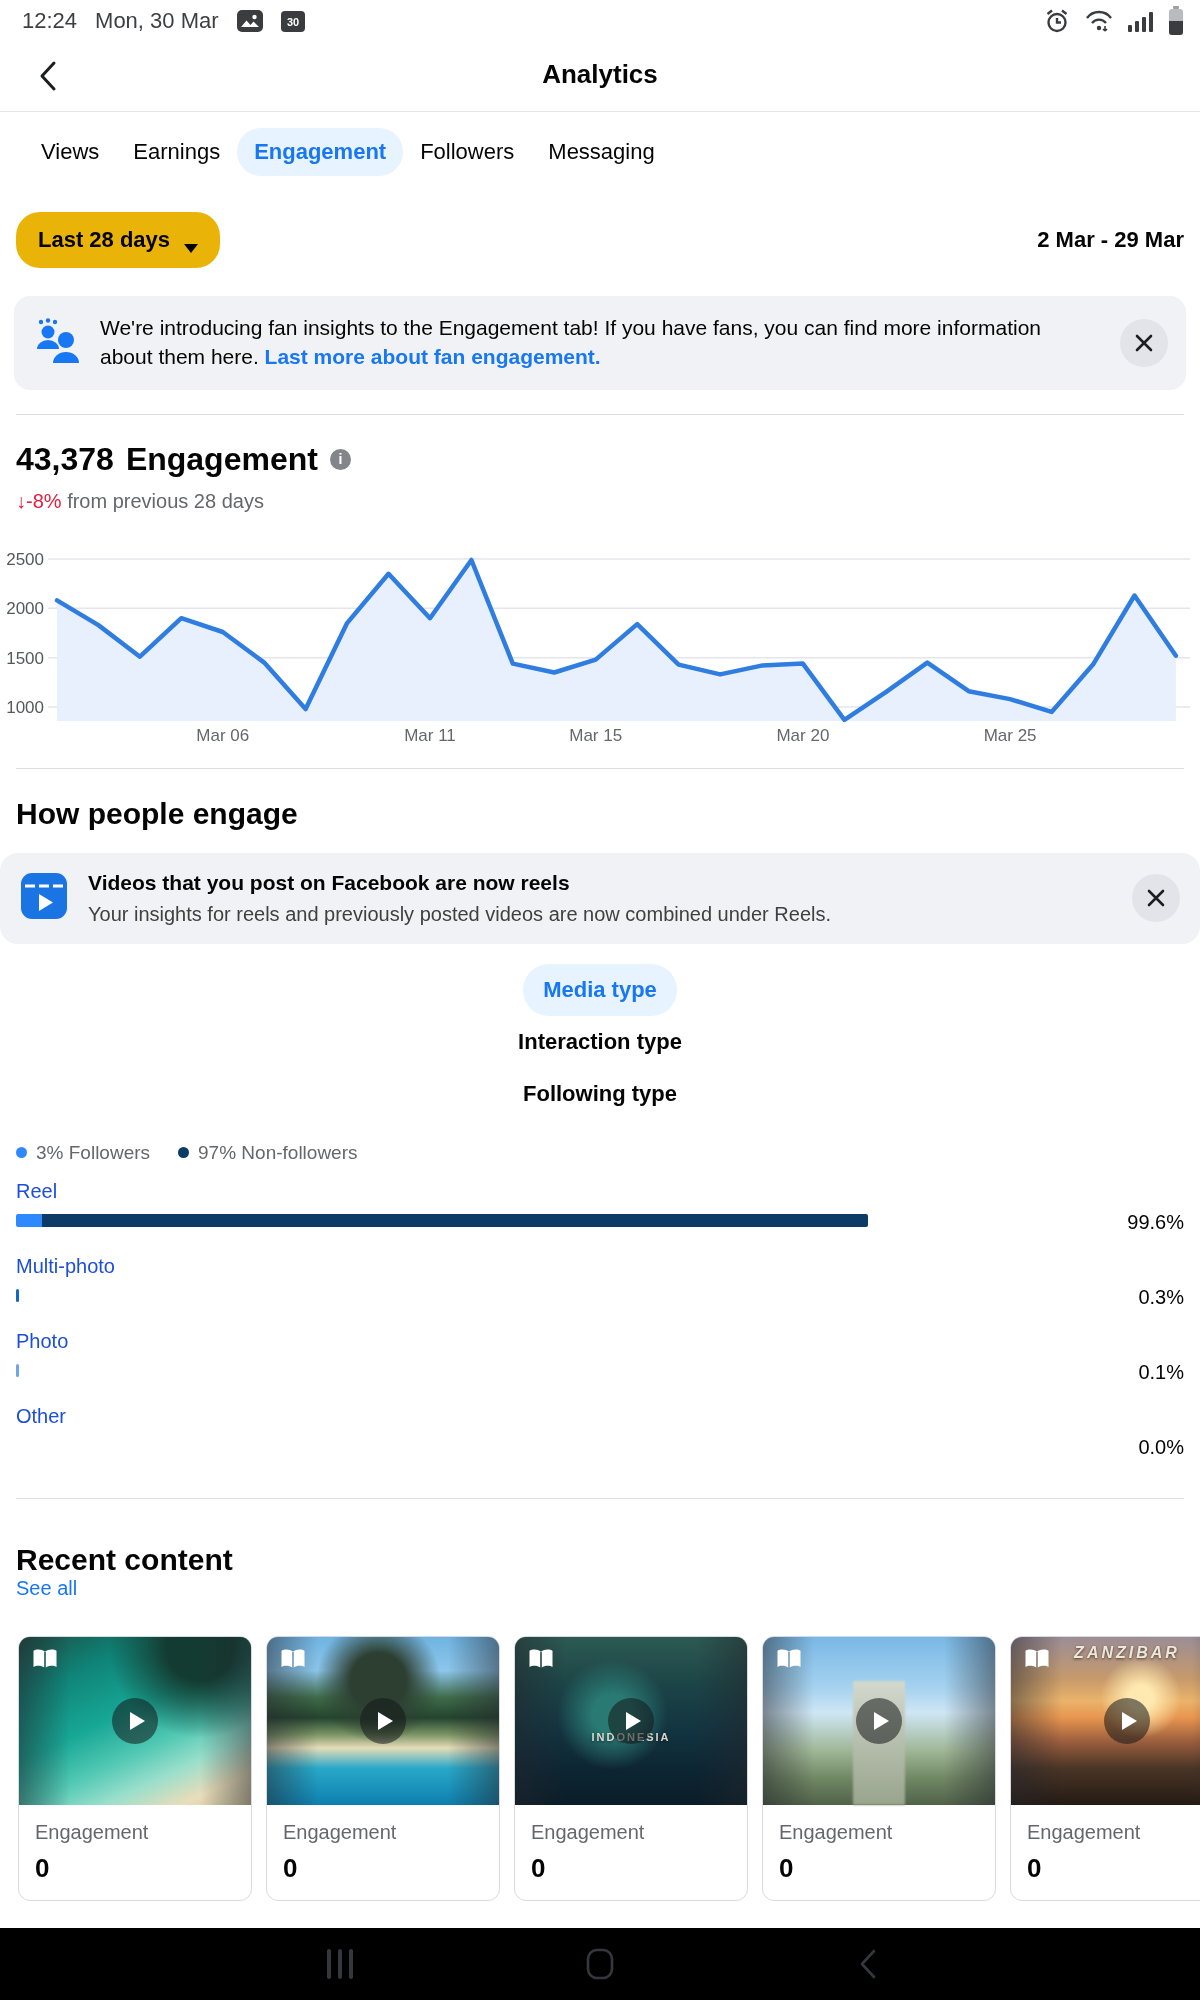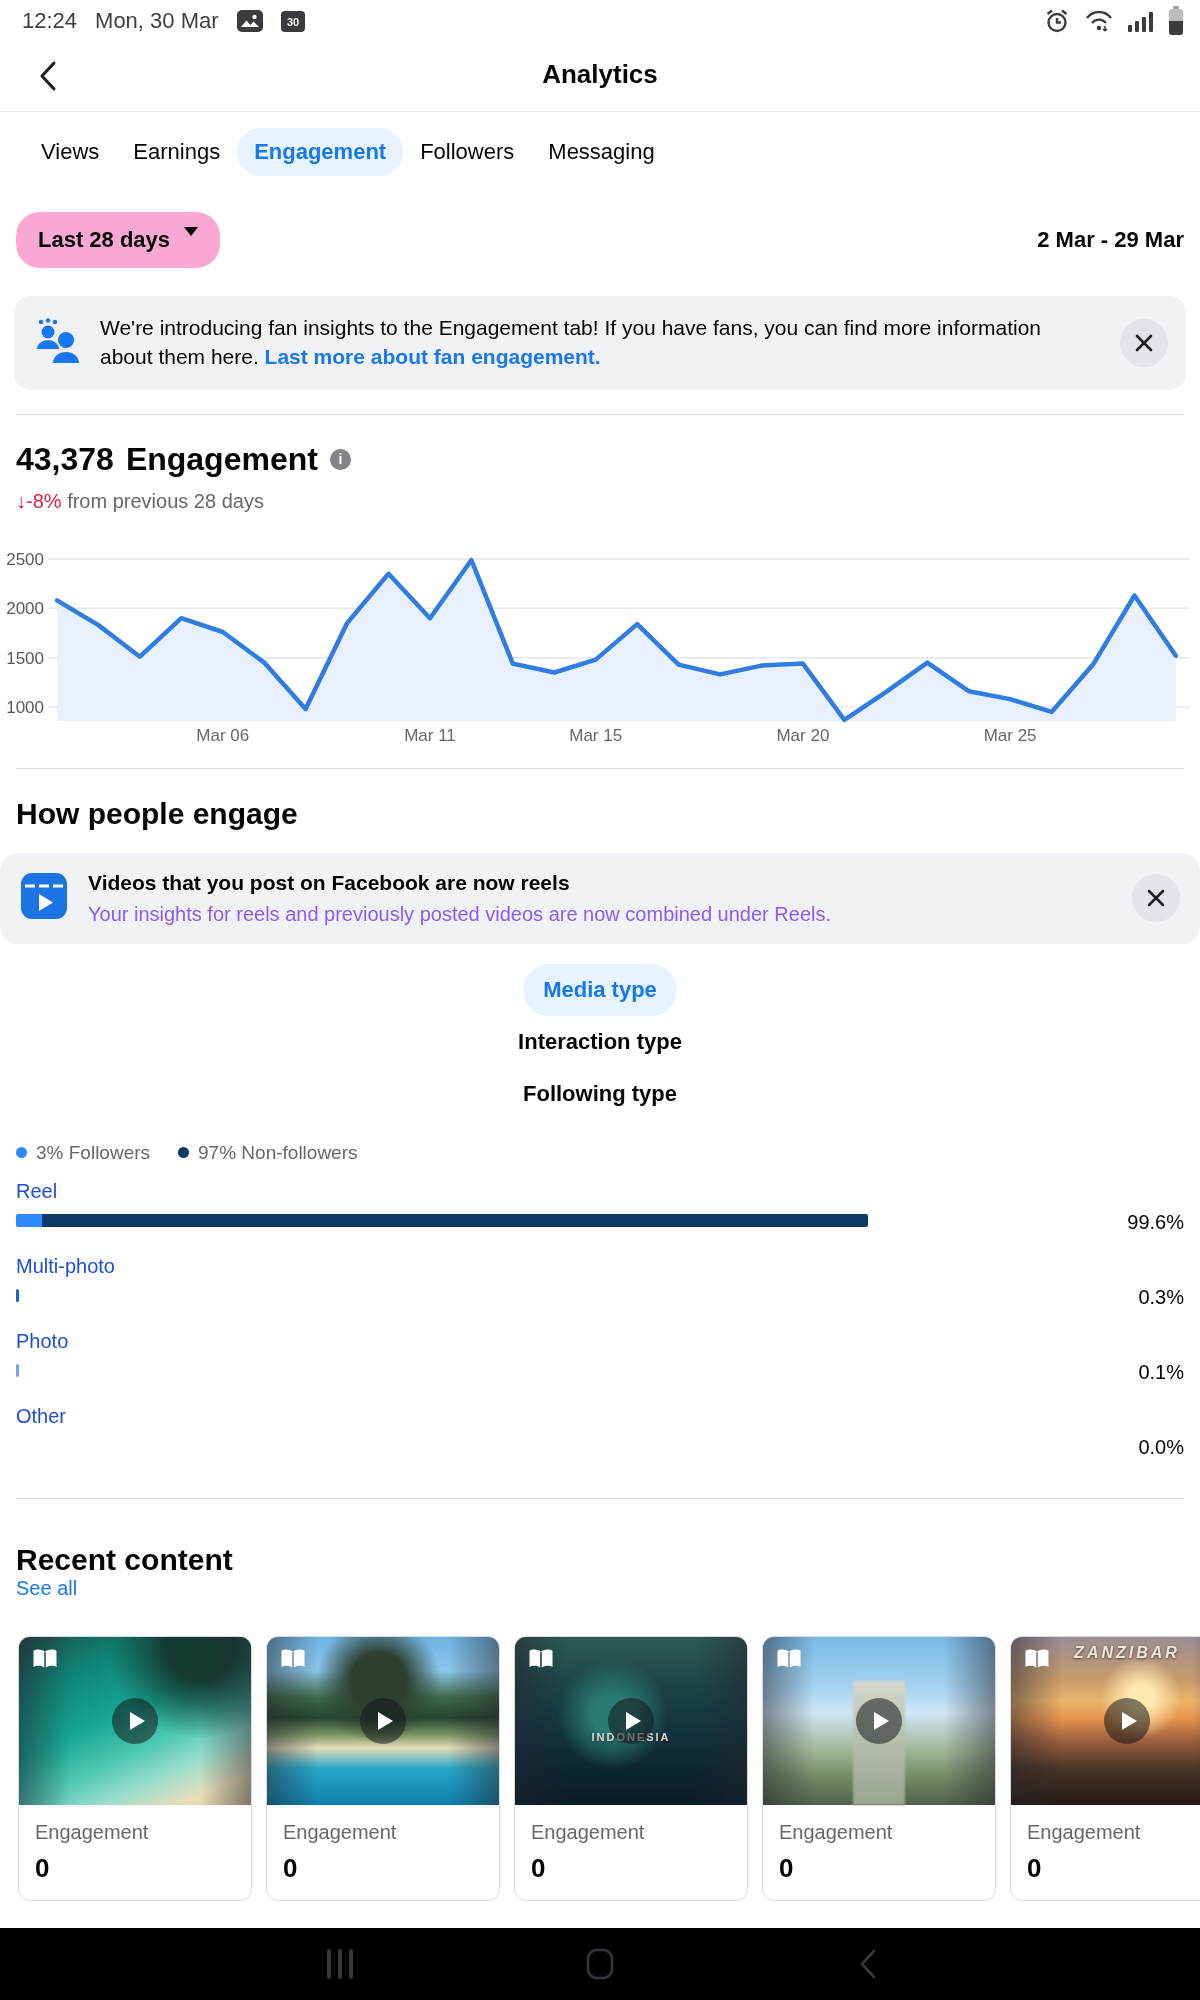--- a/index.html
+++ b/index.html
@@ -22,21 +22,21 @@
               display:flex; align-items:center; justify-content:center; cursor:pointer; }
   .page-title { text-align:center; line-height:76px; font-size:26px; font-weight:700; }
 
   
   .tab-row { display:flex; align-items:center; padding:16px 24px 10px; font-size:22px; }
   .tab { padding:11px 17px; font-weight:500; border-radius:26px; white-space:nowrap; cursor:pointer; }
   .tab.active { background:#e7f3ff; color:#1877f2; font-weight:600; }
 
   
   .filter-row { display:flex; justify-content:space-between; align-items:center; margin:26px 16px 0; }
-  .period-pill { display:flex; align-items:flex-start; gap:14px; background:#f9a8d4; border-radius:24px;
+  .period-pill { display:flex; align-items:flex-end; gap:14px; background:#eab308; border-radius:24px;
                  padding:15px 22px; font-size:22px; font-weight:700; cursor:pointer; }
   .caret-down { width:0; height:0; border-left:7px solid transparent; border-right:7px solid transparent;
                 border-top:9px solid #050505; }
   .date-range { font-size:22px; font-weight:700; }
 
   
   .fan-banner { margin:28px 14px 0; background:#f0f2f5; border-radius:16px;
                 padding:18px 18px; display:flex; align-items:center; gap:18px; }
   .fan-text { font-size:21px; line-height:1.38; color:#050505; flex:1; }
   .fan-link { color:#1877f2; font-weight:700; cursor:pointer; }
@@ -59,21 +59,21 @@
   .chart-wrap { margin-top:30px; }
   .axis-y { font-size:17px; fill:#55585c; }
   .axis-x { font-size:17px; fill:#65676b; }
 
   .section-title { margin:28px 16px 0; font-size:30px; font-weight:700; display:flex; align-items:center; gap:12px; }
 
   .reels-banner { margin:22px 0 0; background:#f0f2f5; border-radius:18px;
                   padding:18px 20px; display:flex; align-items:center; gap:20px; }
   .reels-texts { flex:1; }
   .reels-title { font-size:21px; font-weight:700; }
-  .reels-sub { font-size:20px; margin-top:8px; color:#8b5cf6; }
+  .reels-sub { font-size:20px; margin-top:8px; color:#404040; }
 
   .subtab-row { margin:20px 16px 0; display:flex; align-items:center; font-size:22px;flex-direction:column; }
   .subtab { padding:13px 20px; font-weight:600; border-radius:28px; cursor:pointer; white-space:nowrap; }
   .subtab.active { background:#e7f3ff; color:#1877f2; }
 
   .legend-row { margin:22px 16px 0; display:flex; align-items:center; gap:28px;
                 color:#65676b; font-size:19px; }
   .legend-item { display:flex; align-items:center; gap:9px; }
   .legend-dot { width:11px; height:11px; border-radius:50%; }
 

